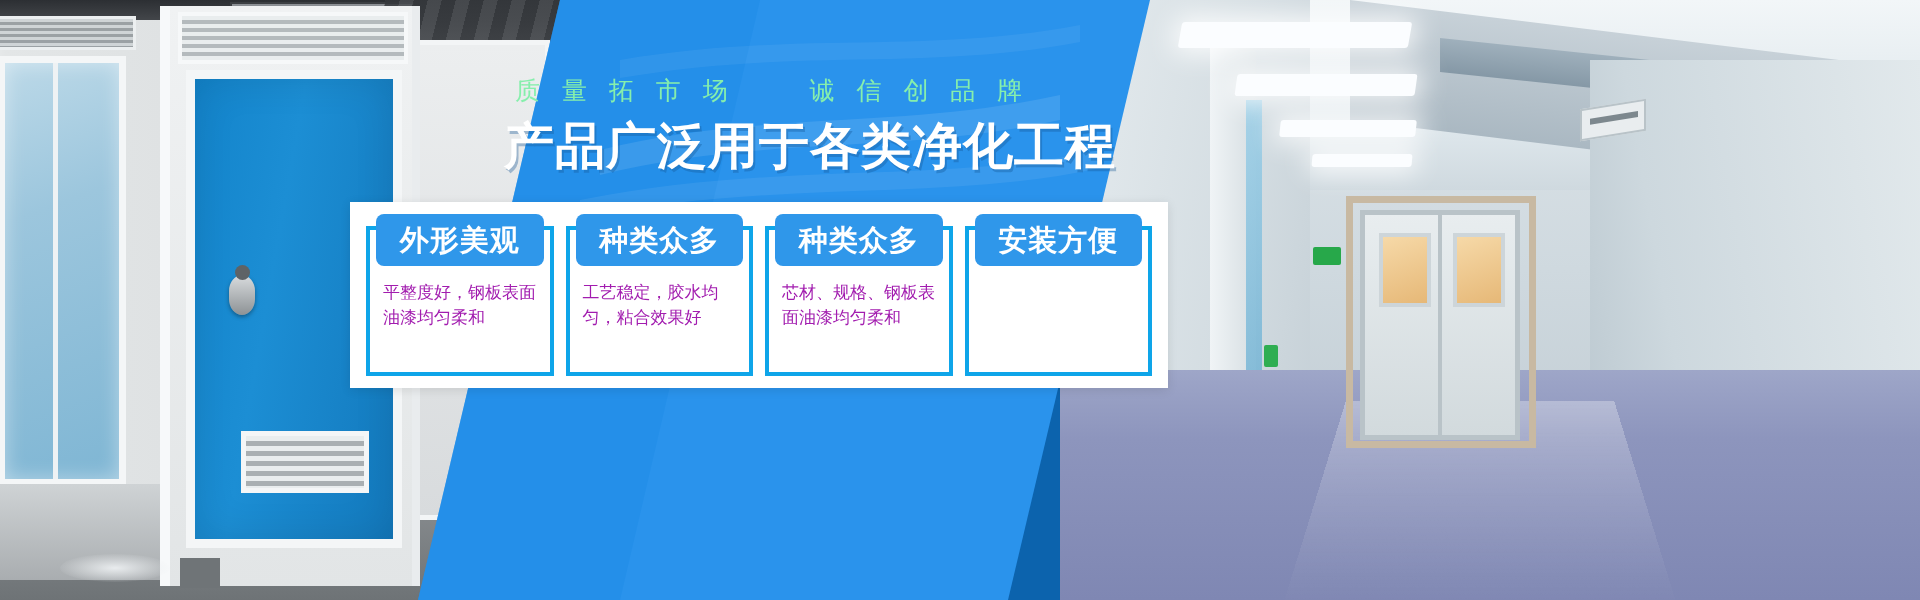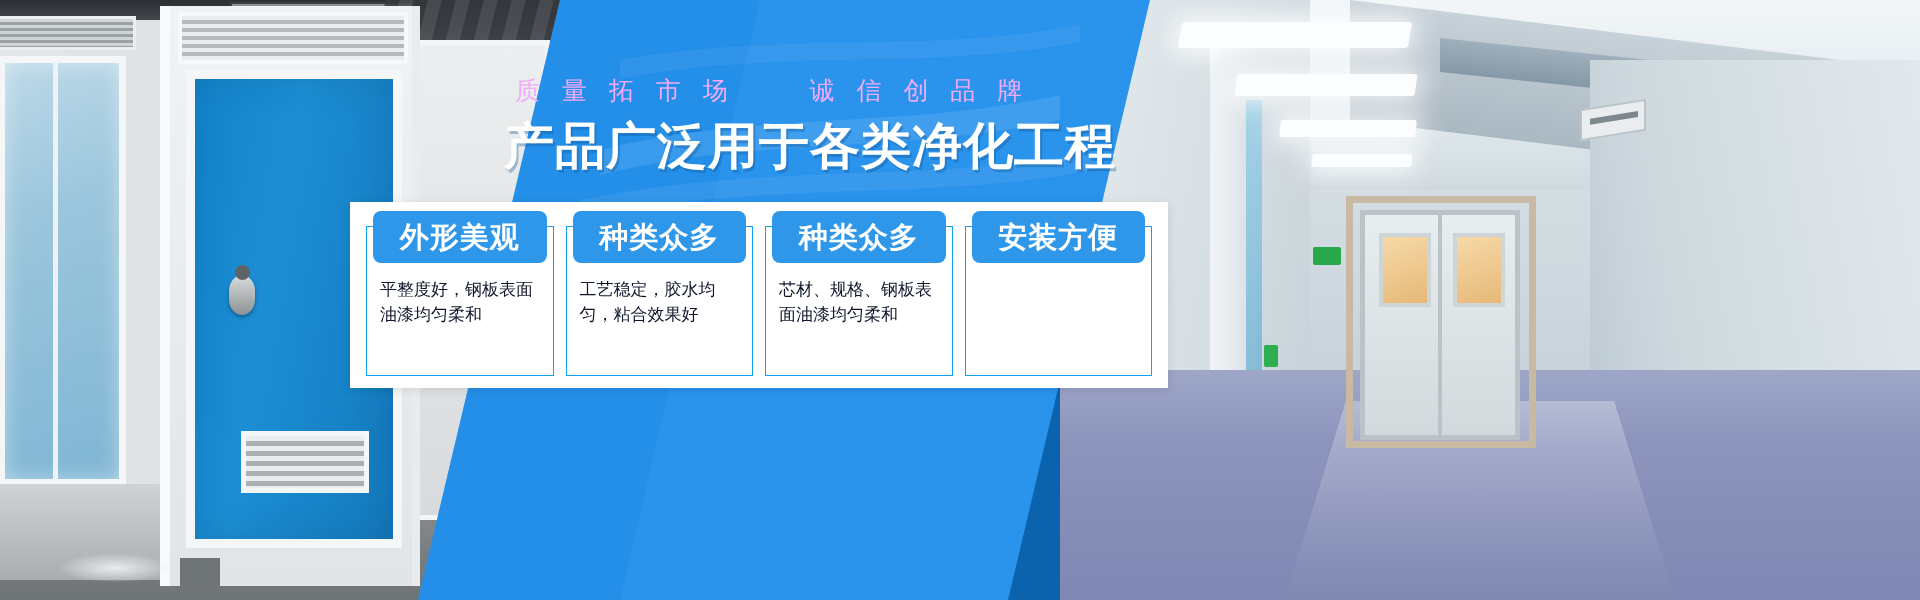--- a/index.html
+++ b/index.html
@@ -237,21 +237,21 @@
   
   .headline-wrap{
     position:absolute; left:0; top:0; width:1920px; height:600px;
     pointer-events:none;
   }
   .subtitle{
     position:absolute; left:515px; top:74px;
     width:560px;
     font-size:25px;
     letter-spacing:7px;
-    color:#f0abfc;
+    color:#86efac;
     font-weight:400;
     white-space:pre;
     font-family:"DejaVu Sans","Liberation Sans",sans-serif;
   }
   .headline{
     position:absolute; left:500px; top:118px;
     width:620px;
     font-size:50px;
     line-height:56px;
     letter-spacing:1px;
@@ -275,21 +275,21 @@
     width:818px; height:186px;
     display:flex;
     gap:12px;
     padding:24px 16px 16px 16px;
   }
   .card{
     position:relative;
     width:190px;
     height:150px;
     background:#ffffff;
-    border:1px solid #0ea5e9;
+    border:4px solid #0ea5e9;
     display:flex;
     flex-direction:column;
   }
   .card-head{
     position:relative;
     margin:-16px 6px 0 6px;
     height:52px;
     background:#2f97ea;
     border-radius:8px;
     display:flex;
@@ -304,21 +304,21 @@
     letter-spacing:1px;
     line-height:30px;
     white-space:nowrap;
     font-family:"DejaVu Sans","Liberation Sans",sans-serif;
   }
   .card-body{
     flex:1;
     padding:14px 13px 8px 13px;
     font-size:17px;
     line-height:25px;
-    color:#0f172a;
+    color:#a21caf;
     font-family:Liberation Sans, sans-serif;
     overflow:hidden;
   }
 </style>
 </head>
 <body>
 
 <div id="banner">
 
   <div class="photo-left">

